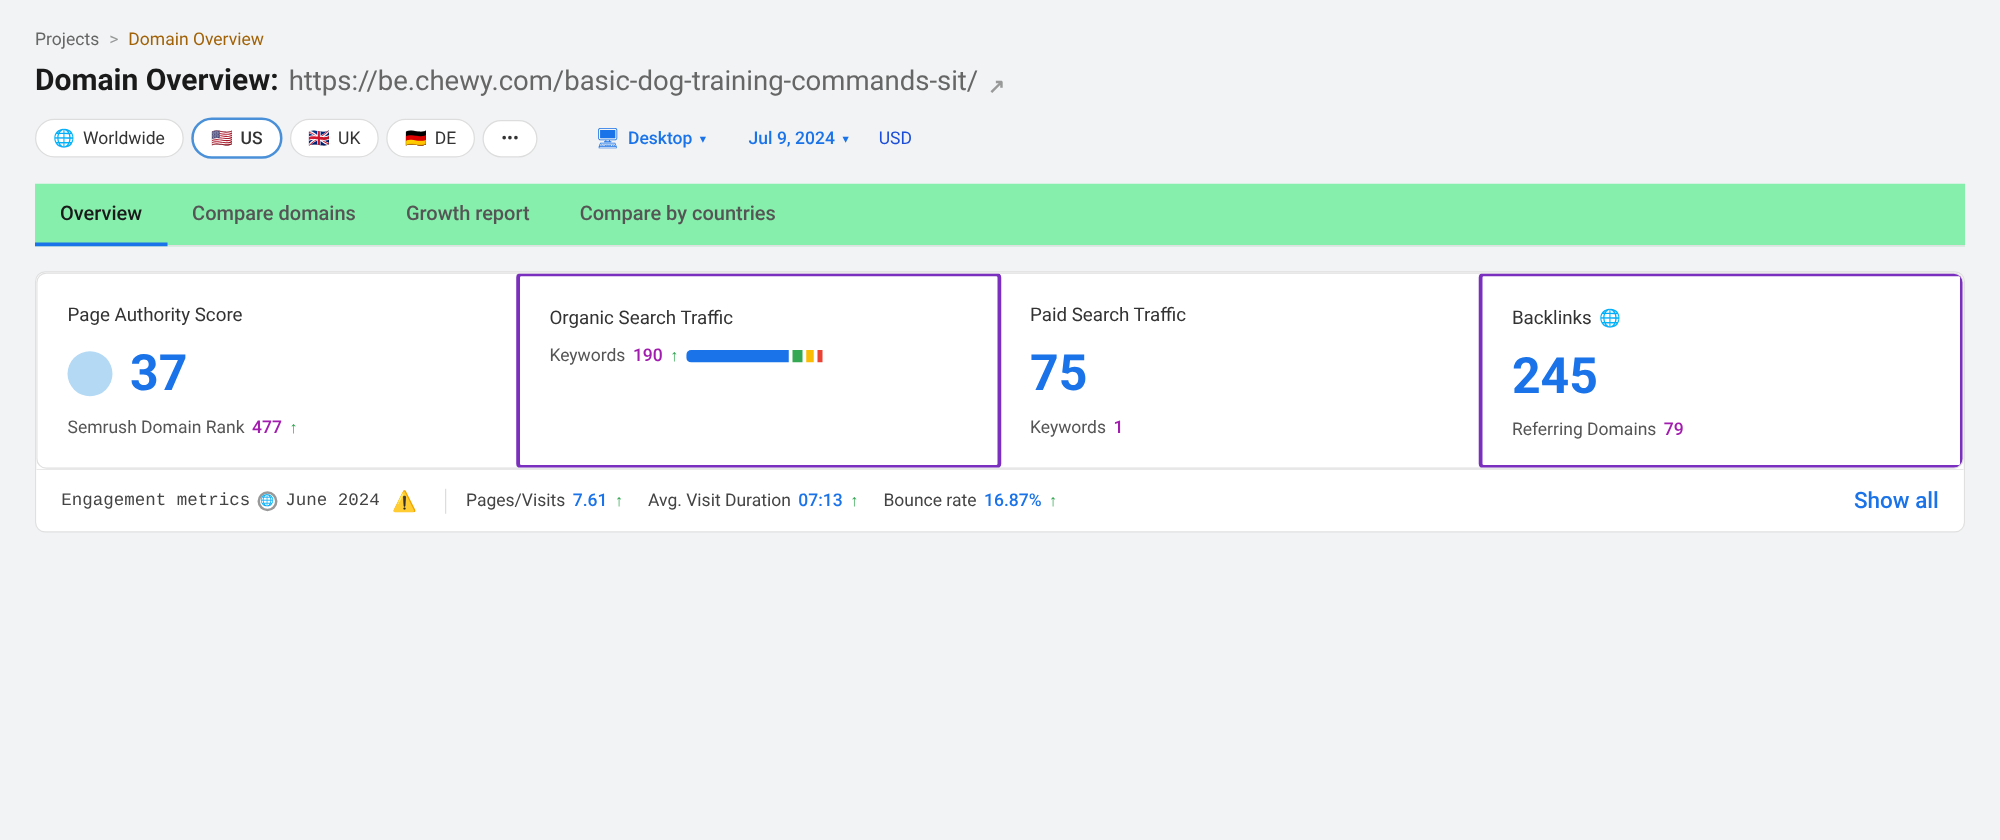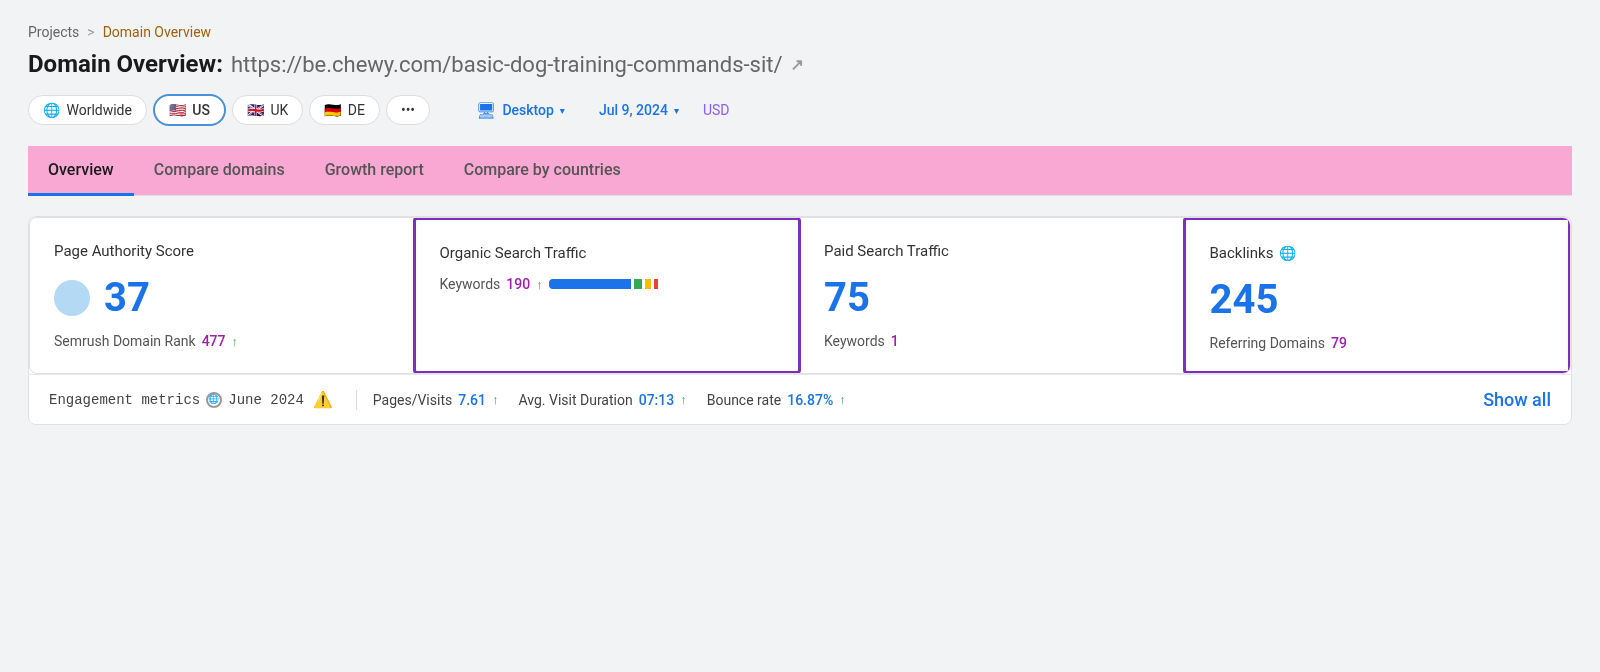--- a/index.html
+++ b/index.html
@@ -21,21 +21,21 @@
     }
     .breadcrumb-sep { color: #999; }
     .breadcrumb-current { color: #a16207; }
 
     .page-title {
       font-size: 24px;
       font-weight: 700;
       color: #1a1a1a;
       margin-bottom: 16px;
       display: flex;
-      align-items: center;
+      align-items: flex-end;
       gap: 8px;
       flex-wrap: wrap;
     }
     .page-title-url {
       font-weight: 400;
       color: #666;
       font-size: 22px;
     }
     .external-link-icon {
       color: #999;
@@ -79,30 +79,30 @@
       background: transparent;
       font-size: 14px;
       cursor: pointer;
       color: #1a73e8;
       font-family: inherit;
       font-weight: 500;
     }
     .filter-dropdown .chevron { font-size: 10px; }
     .currency-label {
       font-size: 14px;
-      color: #8b5cf6;
+      color: #1d4ed8;
       margin-left: 4px;
     }
 
     .tabs {
       display: flex;
       gap: 0;
       border-bottom: 1px solid #e0e0e0;
       margin-bottom: 20px;
-      background: #f9a8d4;
+      background: #86efac;
     }
     .tab {
       padding: 14px 20px;
       font-size: 16px;
       cursor: pointer;
       color: #555;
       border-bottom: 3px solid transparent;
       margin-bottom: -1px;
       font-weight: 500;
       white-space: nowrap;

